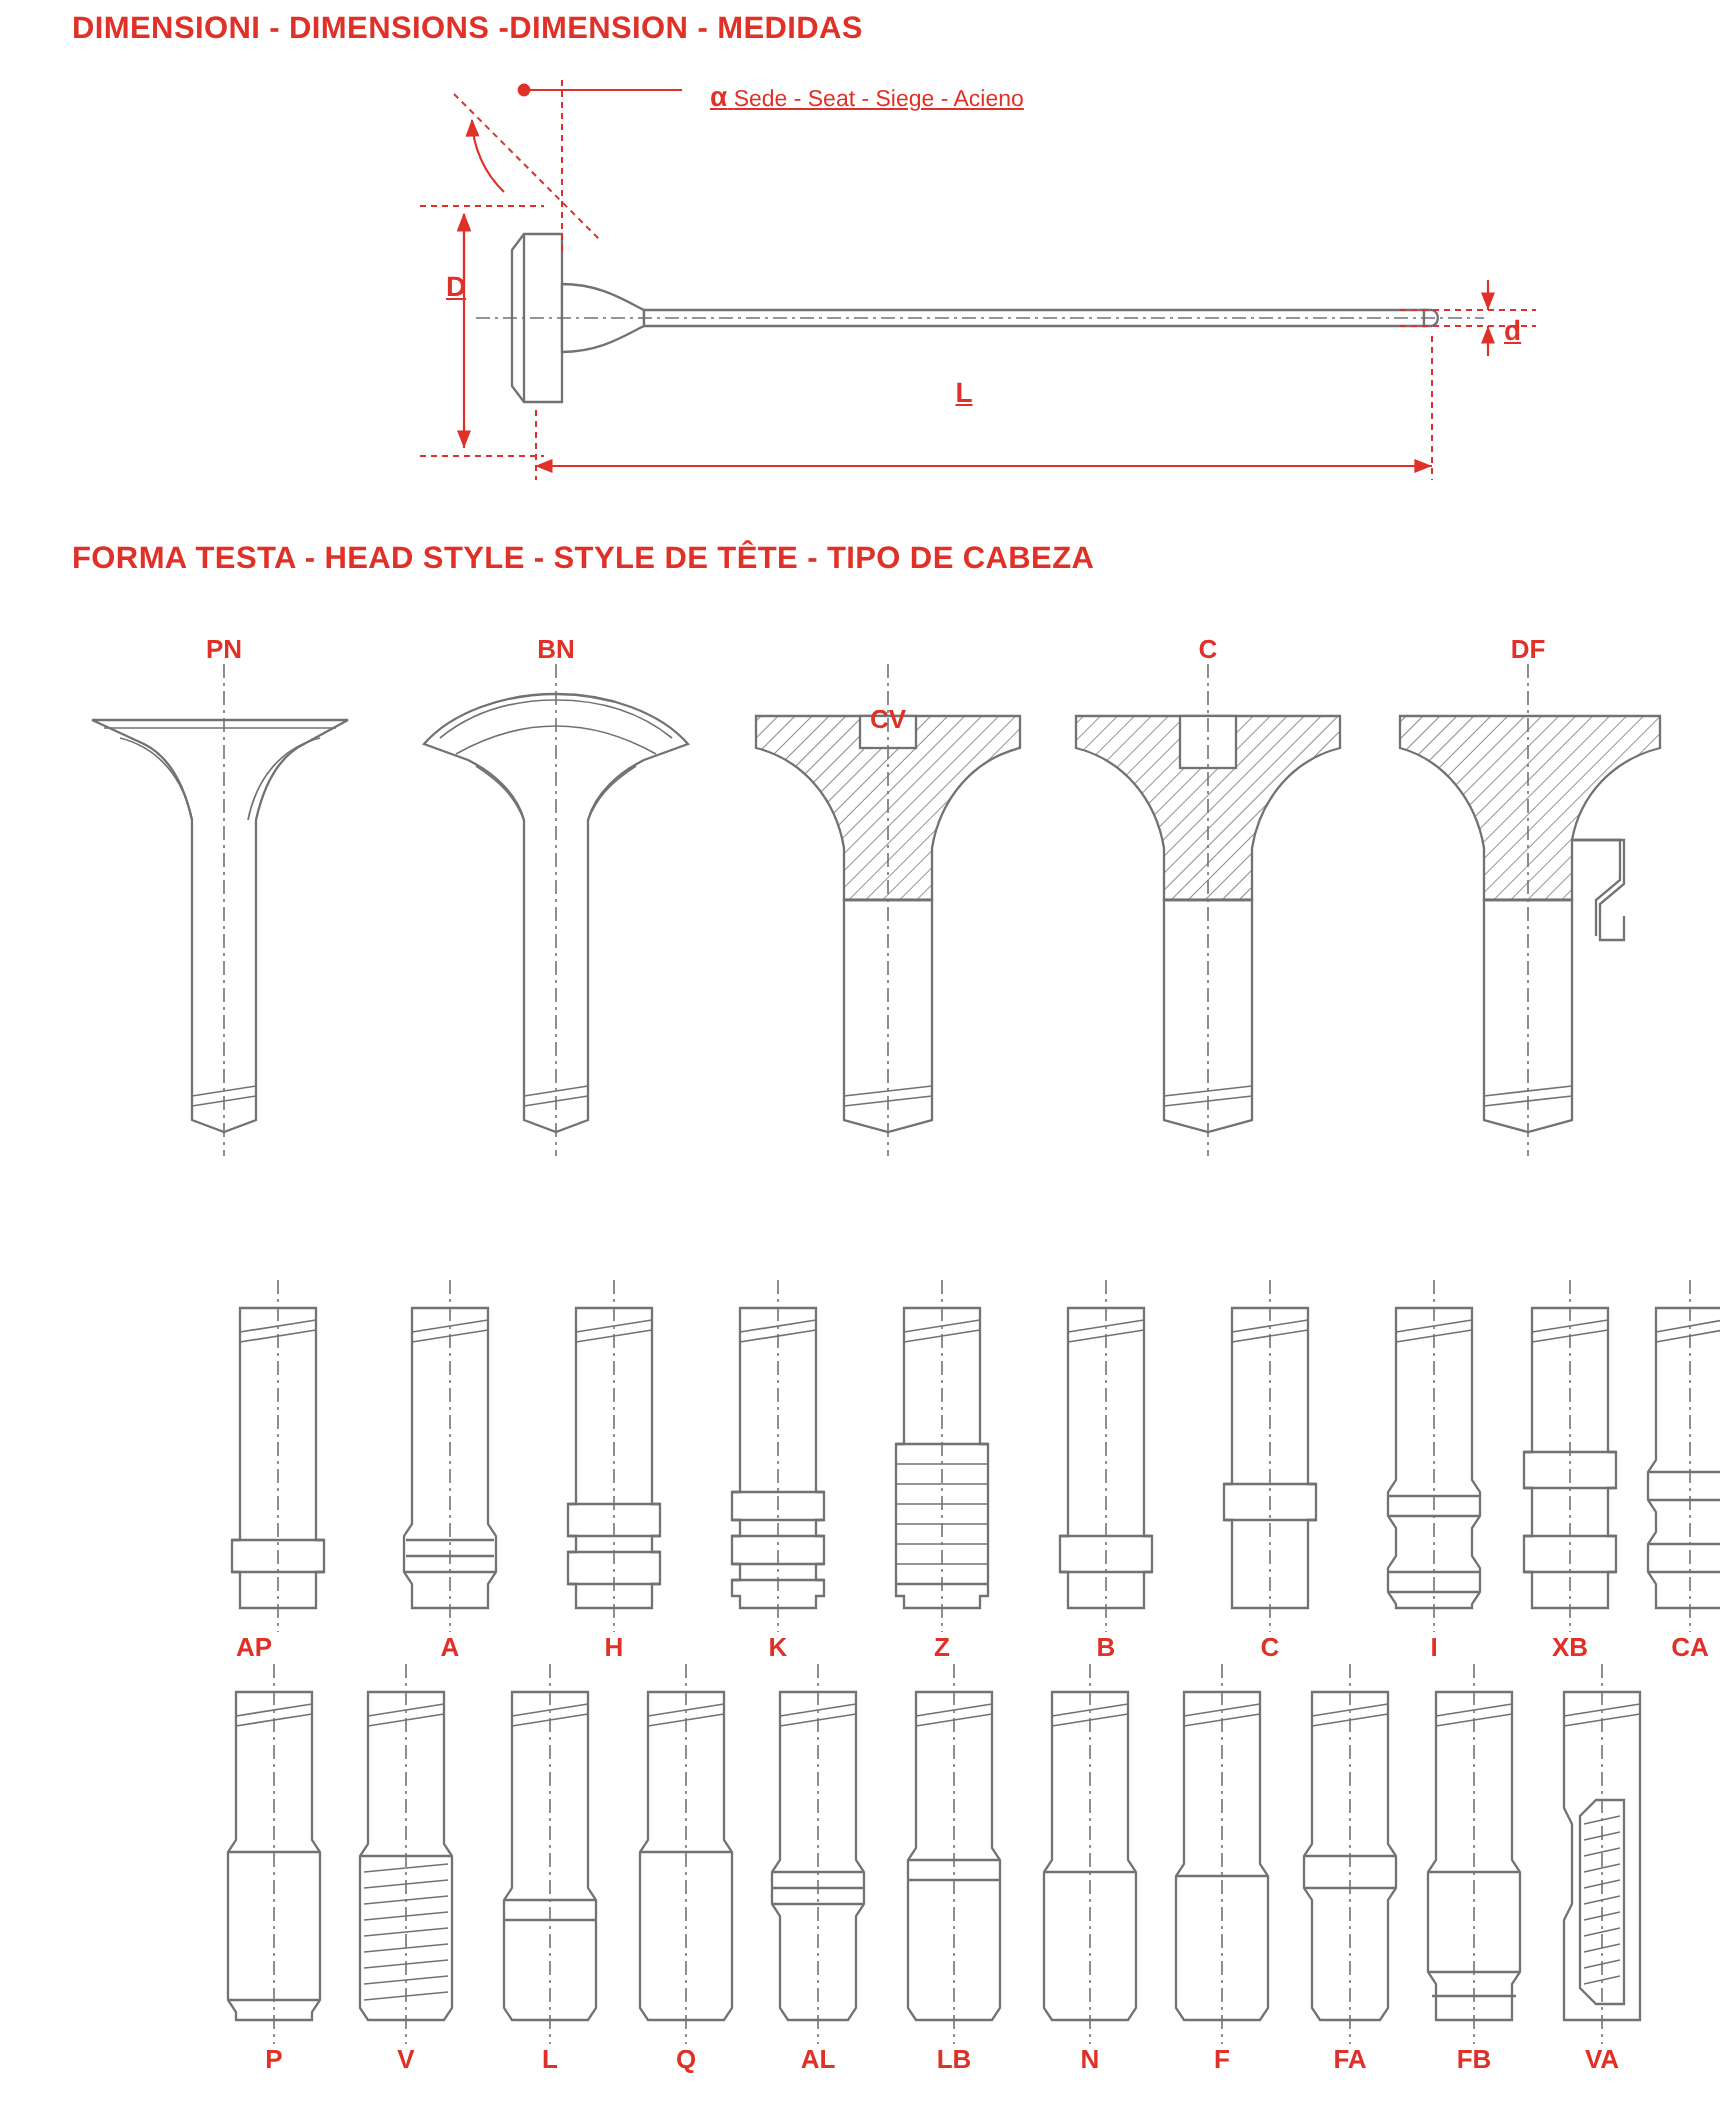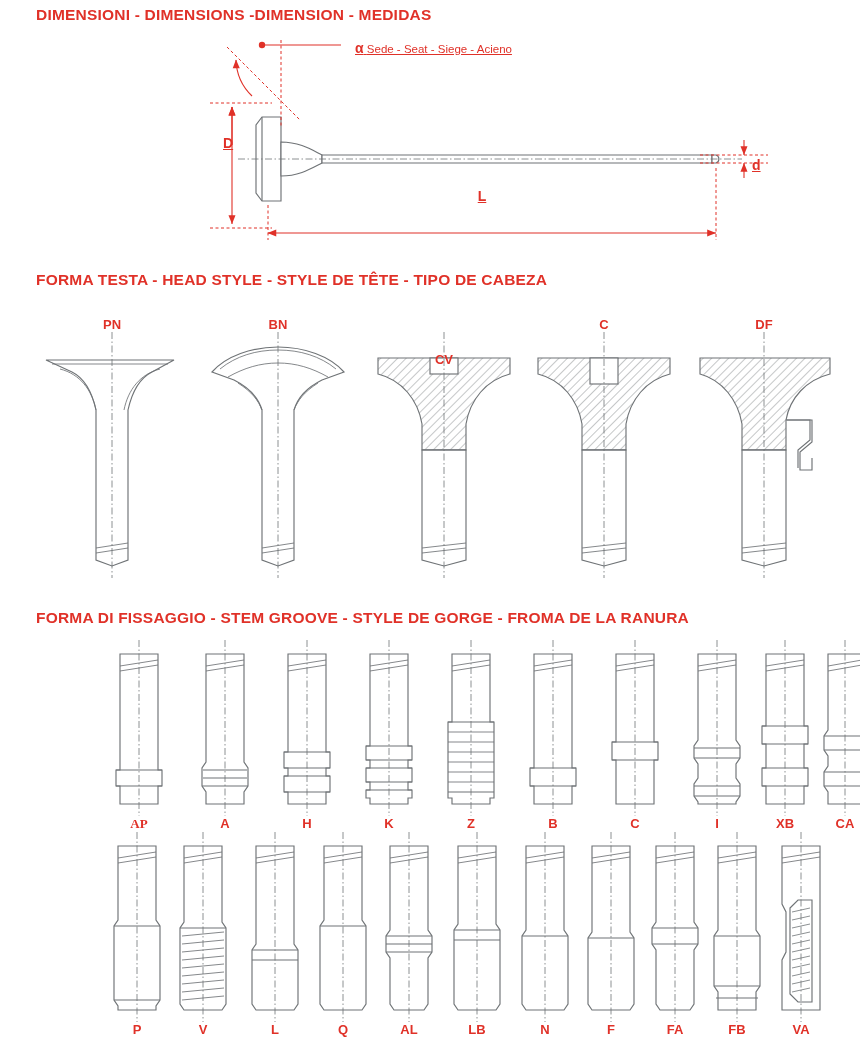--- a/index.html
+++ b/index.html
@@ -353,21 +353,20 @@
       <path class="vl" d="M790,908 L798,900 L812,900 L812,1002 L798,1002 L790,994 Z"></path>
       <g stroke="#6f7376" stroke-width=".8" fill="none">
         <path d="M792,912 L810,908 M792,920 L810,916 M792,928 L810,924 M792,936 L810,932 M792,944 L810,940 M792,952 L810,948 M792,960 L810,956 M792,968 L810,964 M792,976 L810,972 M792,984 L810,980 M792,992 L810,988"></path>
       </g>
       <line class="cl" x1="801" y1="832" x2="801" y2="1022"></line>
     </g>
   </svg>
 
   <div class="sec-title" id="title-dimensions">DIMENSIONI - DIMENSIONS -DIMENSION - MEDIDAS</div>
   <div class="sec-title" id="title-headstyle">FORMA TESTA - HEAD STYLE - STYLE DE TÊTE - TIPO DE CABEZA</div>
-  <div class="sec-title" id="title-stemgroove">FORMA DI FISSAGGIO - STEM GROOVE - STYLE DE GORGE - FROMA DE LA RANURA</div>
 
   <div class="lbl" style="left:355px;top:42px;">
     <b>α</b>
     <span>Sede - Seat - Siege - Acieno</span>
   </div>
 
   <div class="lbl" style="left:223px;top:137px;">
     <b>D</b>
   </div>
 
@@ -378,21 +377,21 @@
   <div class="lbl center" style="left:462px;top:190px;width:40px;">
     <b>L</b>
   </div>
 
   <div class="code" style="left:82px;top:317px;">PN</div>
   <div class="code" style="left:248px;top:317px;">BN</div>
   <div class="code" style="left:414px;top:317px;margin-top:35px;">CV</div>
   <div class="code" style="left:574px;top:317px;">C</div>
   <div class="code" style="left:734px;top:317px;">DF</div>
 
-  <div class="code" style="left:109px;top:816px;font-family:Liberation Serif, serif;">AP</div>
+  <div class="code" style="left:97px;top:816px;">AP</div>
   <div class="code" style="left:195px;top:816px;">A</div>
   <div class="code" style="left:277px;top:816px;">H</div>
   <div class="code" style="left:359px;top:816px;">K</div>
   <div class="code" style="left:441px;top:816px;">Z</div>
   <div class="code" style="left:523px;top:816px;">B</div>
   <div class="code" style="left:605px;top:816px;">C</div>
   <div class="code" style="left:687px;top:816px;">I</div>
   <div class="code" style="left:755px;top:816px;">XB</div>
   <div class="code" style="left:815px;top:816px;">CA</div>
 

